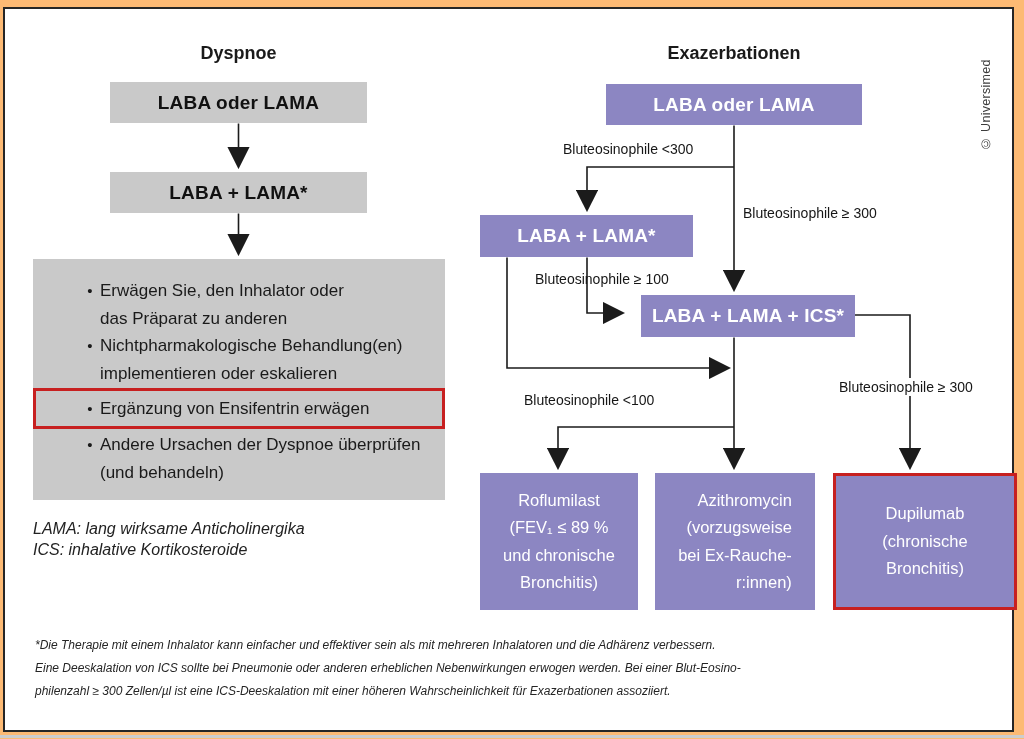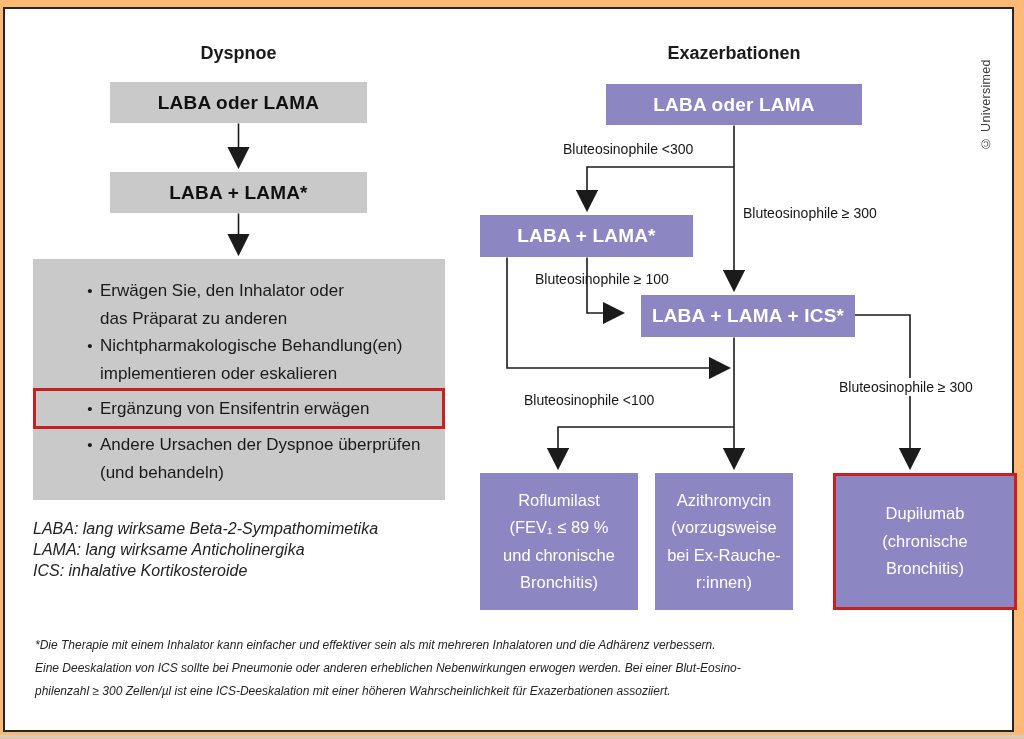--- a/index.html
+++ b/index.html
@@ -50,21 +50,21 @@
   .lbl-lt300{left:563px;top:141px;}
   .lbl-ge300-top{left:743px;top:205px;}
   .lbl-ge100{left:535px;top:271px;}
   .lbl-lt100{left:524px;top:348px;margin-top:44px;}
   .lbl-ge300-bot{left:836px;top:378px;background:#fff;padding:1px 3px;}
 
   .outcome{position:absolute;top:473px;height:137px;background:var(--purple);color:#fff;
            display:flex;align-items:center;justify-content:center;text-align:center;
            font-size:16.5px;line-height:27.5px;white-space:pre-line;}
   .out-0{left:480px;width:158px;}
-  .out-1{left:655px;width:138px;}
+  .out-1{left:655px;width:160px;text-align:right;}
   .out-2{left:833px;width:184px;border:3px solid var(--red);}
 
   .footnote{position:absolute;left:35px;top:634px;width:968px;font-size:12px;font-style:italic;
             color:#252525;line-height:23px;white-space:pre-line;}
 
   .credit{position:absolute;left:979px;top:28px;height:122px;width:18px;
           writing-mode:vertical-rl;transform:rotate(180deg);
           font-size:12.5px;color:#3c3c3c;letter-spacing:.3px;text-align:left;}
 </style>
 </head>
@@ -115,21 +115,20 @@
       <span class="btxt">Ergänzung von Ensifentrin erwägen</span>
     </div>
     <div class="bullet-item bi-3">
       <span class="dot">•</span>
       <span class="btxt">Andere Ursachen der Dyspnoe überprüfen
 (und behandeln)</span>
     </div>
   </div>
 
   <div class="legend">
-    <div>LABA: lang wirksame Beta-2-Sympathomimetika</div>
     <div>LAMA: lang wirksame Anticholinergika</div>
     <div>ICS: inhalative Kortikosteroide</div>
   </div>
 
   <div class="node purple exa-box1">LABA oder LAMA</div>
   <div class="node purple exa-box2">LABA + LAMA*</div>
   <div class="node purple exa-box3">LABA + LAMA + ICS*</div>
 
   <span class="flow-label lbl-lt300">Bluteosinophile &lt;300</span>
   <span class="flow-label lbl-ge300-top">Bluteosinophile ≥ 300</span>

